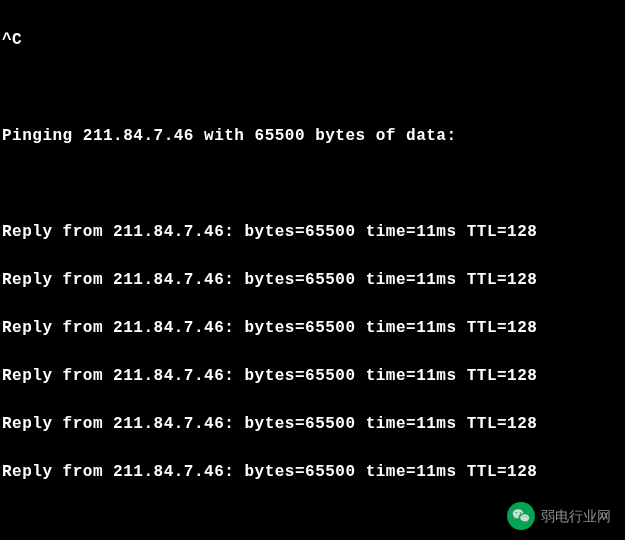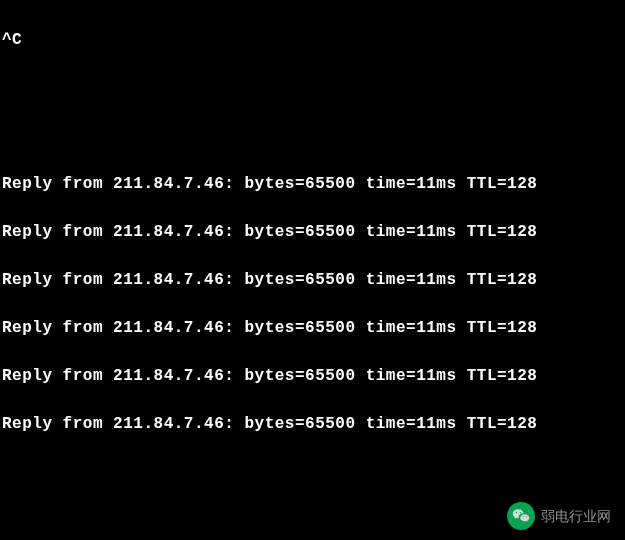--- a/index.html
+++ b/index.html
@@ -57,20 +57,21 @@
       font-weight: normal;
       font-family: sans-serif;
     }
   </style>
 </head>
 <body>
 
 <div class="terminal">
 <span class="line">^C</span>
 <span class="line"> </span>
+<span class="line">Pinging 211.84.7.46 with 65500 bytes of data:</span>
 <span class="line"> </span>
 <span class="line">Reply from 211.84.7.46: bytes=65500 time=11ms TTL=128</span>
 <span class="line">Reply from 211.84.7.46: bytes=65500 time=11ms TTL=128</span>
 <span class="line">Reply from 211.84.7.46: bytes=65500 time=11ms TTL=128</span>
 <span class="line">Reply from 211.84.7.46: bytes=65500 time=11ms TTL=128</span>
 <span class="line">Reply from 211.84.7.46: bytes=65500 time=11ms TTL=128</span>
 <span class="line">Reply from 211.84.7.46: bytes=65500 time=11ms TTL=128</span>
 
 
 

